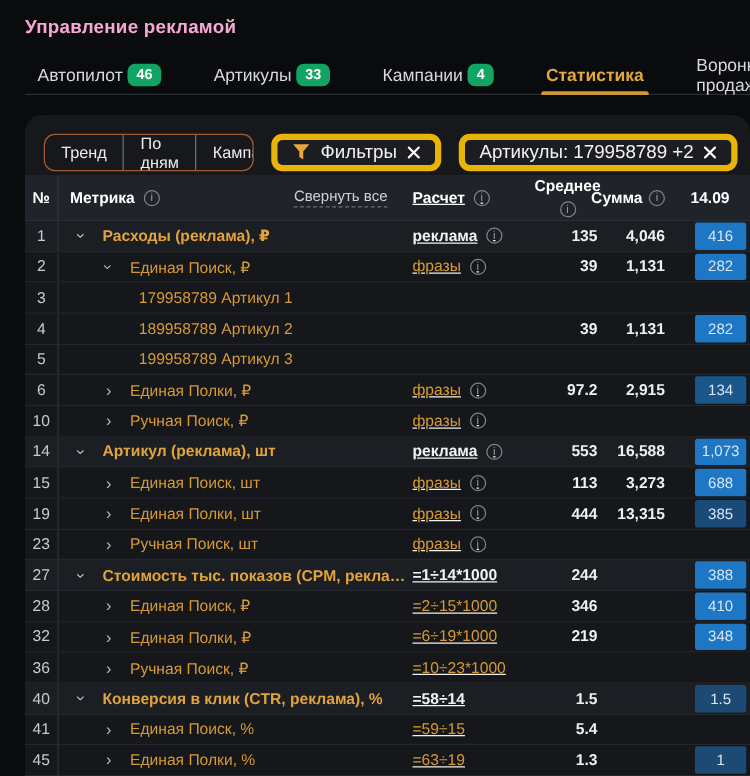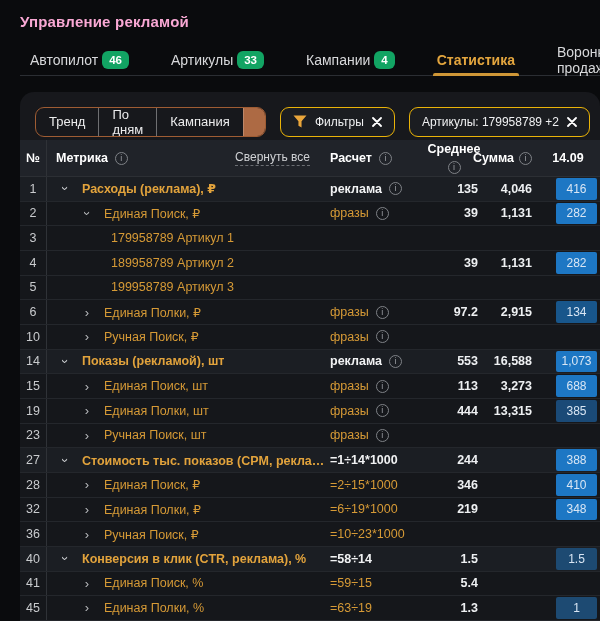--- a/index.html
+++ b/index.html
@@ -43,37 +43,37 @@
     overflow:hidden; height:30px; background:#17181c;
   }
   .seg {
     display:flex; align-items:center; gap:7px; padding:0 13px; font-size:13px; color:#ececed;
     cursor:pointer; border-left:1px solid rgba(255,255,255,.38);
   }
   .seg:first-child { border-left:none; }
   .seg.active { background:#ad6a44; color:#fff; font-weight:700; border-left-color:rgba(255,255,255,.2); }
   .chip {
     display:flex; align-items:center; gap:8px; height:30px; padding:0 12px;
-    border:1px solid #eab308; border-radius:9px; background:#1b1d21;
-    font-size:12px; color:#f0f1f2; cursor:pointer; white-space:nowrap;
+    border:5px solid #eab308; border-radius:9px; background:#1b1d21;
+    font-size:15px; color:#f0f1f2; cursor:pointer; white-space:nowrap;
   }
   .funnel-icon { width:14px; height:13px; display:inline-block; }
   .x-icon { width:10px; height:10px; display:inline-block; }
   
   .table { position:absolute; top:48px; left:0; right:0; bottom:0; display:flex; flex-direction:column; font-size:12.5px; }
   .thead {
     display:flex; align-items:center; height:37px; background:#202329;
     font-weight:700; color:#fff; border-bottom:1px solid #2c2f34; flex:none;
   }
   .tr { display:flex; align-items:center; height:24.67px; background:#15171b; border-bottom:1px solid #24272c; flex:none; }
   .tr.parent { background:#1b1e23; }
   .c-num { width:27px; flex:none; text-align:center; color:#c9cbce; border-right:1px solid #2f3237; height:100%; display:flex; align-items:center; justify-content:center; }
   .thead .c-num { color:#fff; }
   .c-metric { width:283px; flex:none; display:flex; align-items:center; height:100%; overflow:hidden; white-space:nowrap; }
-  .c-calc { width:100px; flex:none; display:flex; align-items:center; gap:7px; white-space:nowrap; }
+  .c-calc { width:100px; flex:none; display:flex; align-items:center; gap:7px; white-space:nowrap;text-decoration:underline; }
   .c-avg { width:50px; flex:none; text-align:right; padding-right:2px; font-weight:700; color:#eef0f2; }
   .c-sum { width:56px; flex:none; text-align:right; padding-right:4px; font-weight:700; color:#eef0f2; display:flex; align-items:center; justify-content:flex-end; gap:5px; }
   .c-day { width:64px; flex:none; display:flex; height:100%; align-items:stretch; }
   .thead .c-avg,.thead .c-sum { font-weight:700; color:#fff; }
   .thead .c-metric { justify-content:space-between; padding:0 20px 0 9px; }
   .thead .c-calc { font-weight:700; }
   .thead .c-day { align-items:center; justify-content:center; font-weight:700; }
   .mh-left { display:flex; align-items:center; gap:7px; }
   .collapse-all { font-weight:400; color:#cfd1d4; border-bottom:1px dashed #6b6e73; padding-bottom:1px; cursor:pointer; font-size:12px; }
   .info-icon {
@@ -305,21 +305,21 @@
     <div class="c-sum sum"></div>
     <div class="c-day">
       
     </div>
   </div>
 
   <div class="tr lvl0 parent">
     <div class="c-num num">14</div>
     <div class="c-metric">
       <span class="chev chev-down">›</span>
-      <span class="mname">Показы (рекламой), шт</span>
+      <span class="mname">Артикул (реклама), шт</span>
     </div>
     <div class="c-calc">
       <span class="calc-text calc-bold">реклама</span>
       <span class="info-icon">i</span>
     </div>
     <div class="c-avg avg">553</div>
     <div class="c-sum sum">16,588</div>
     <div class="c-day">
       <span class="day-cell" style="background: rgb(29, 119, 196);">1,073</span>
     </div>

